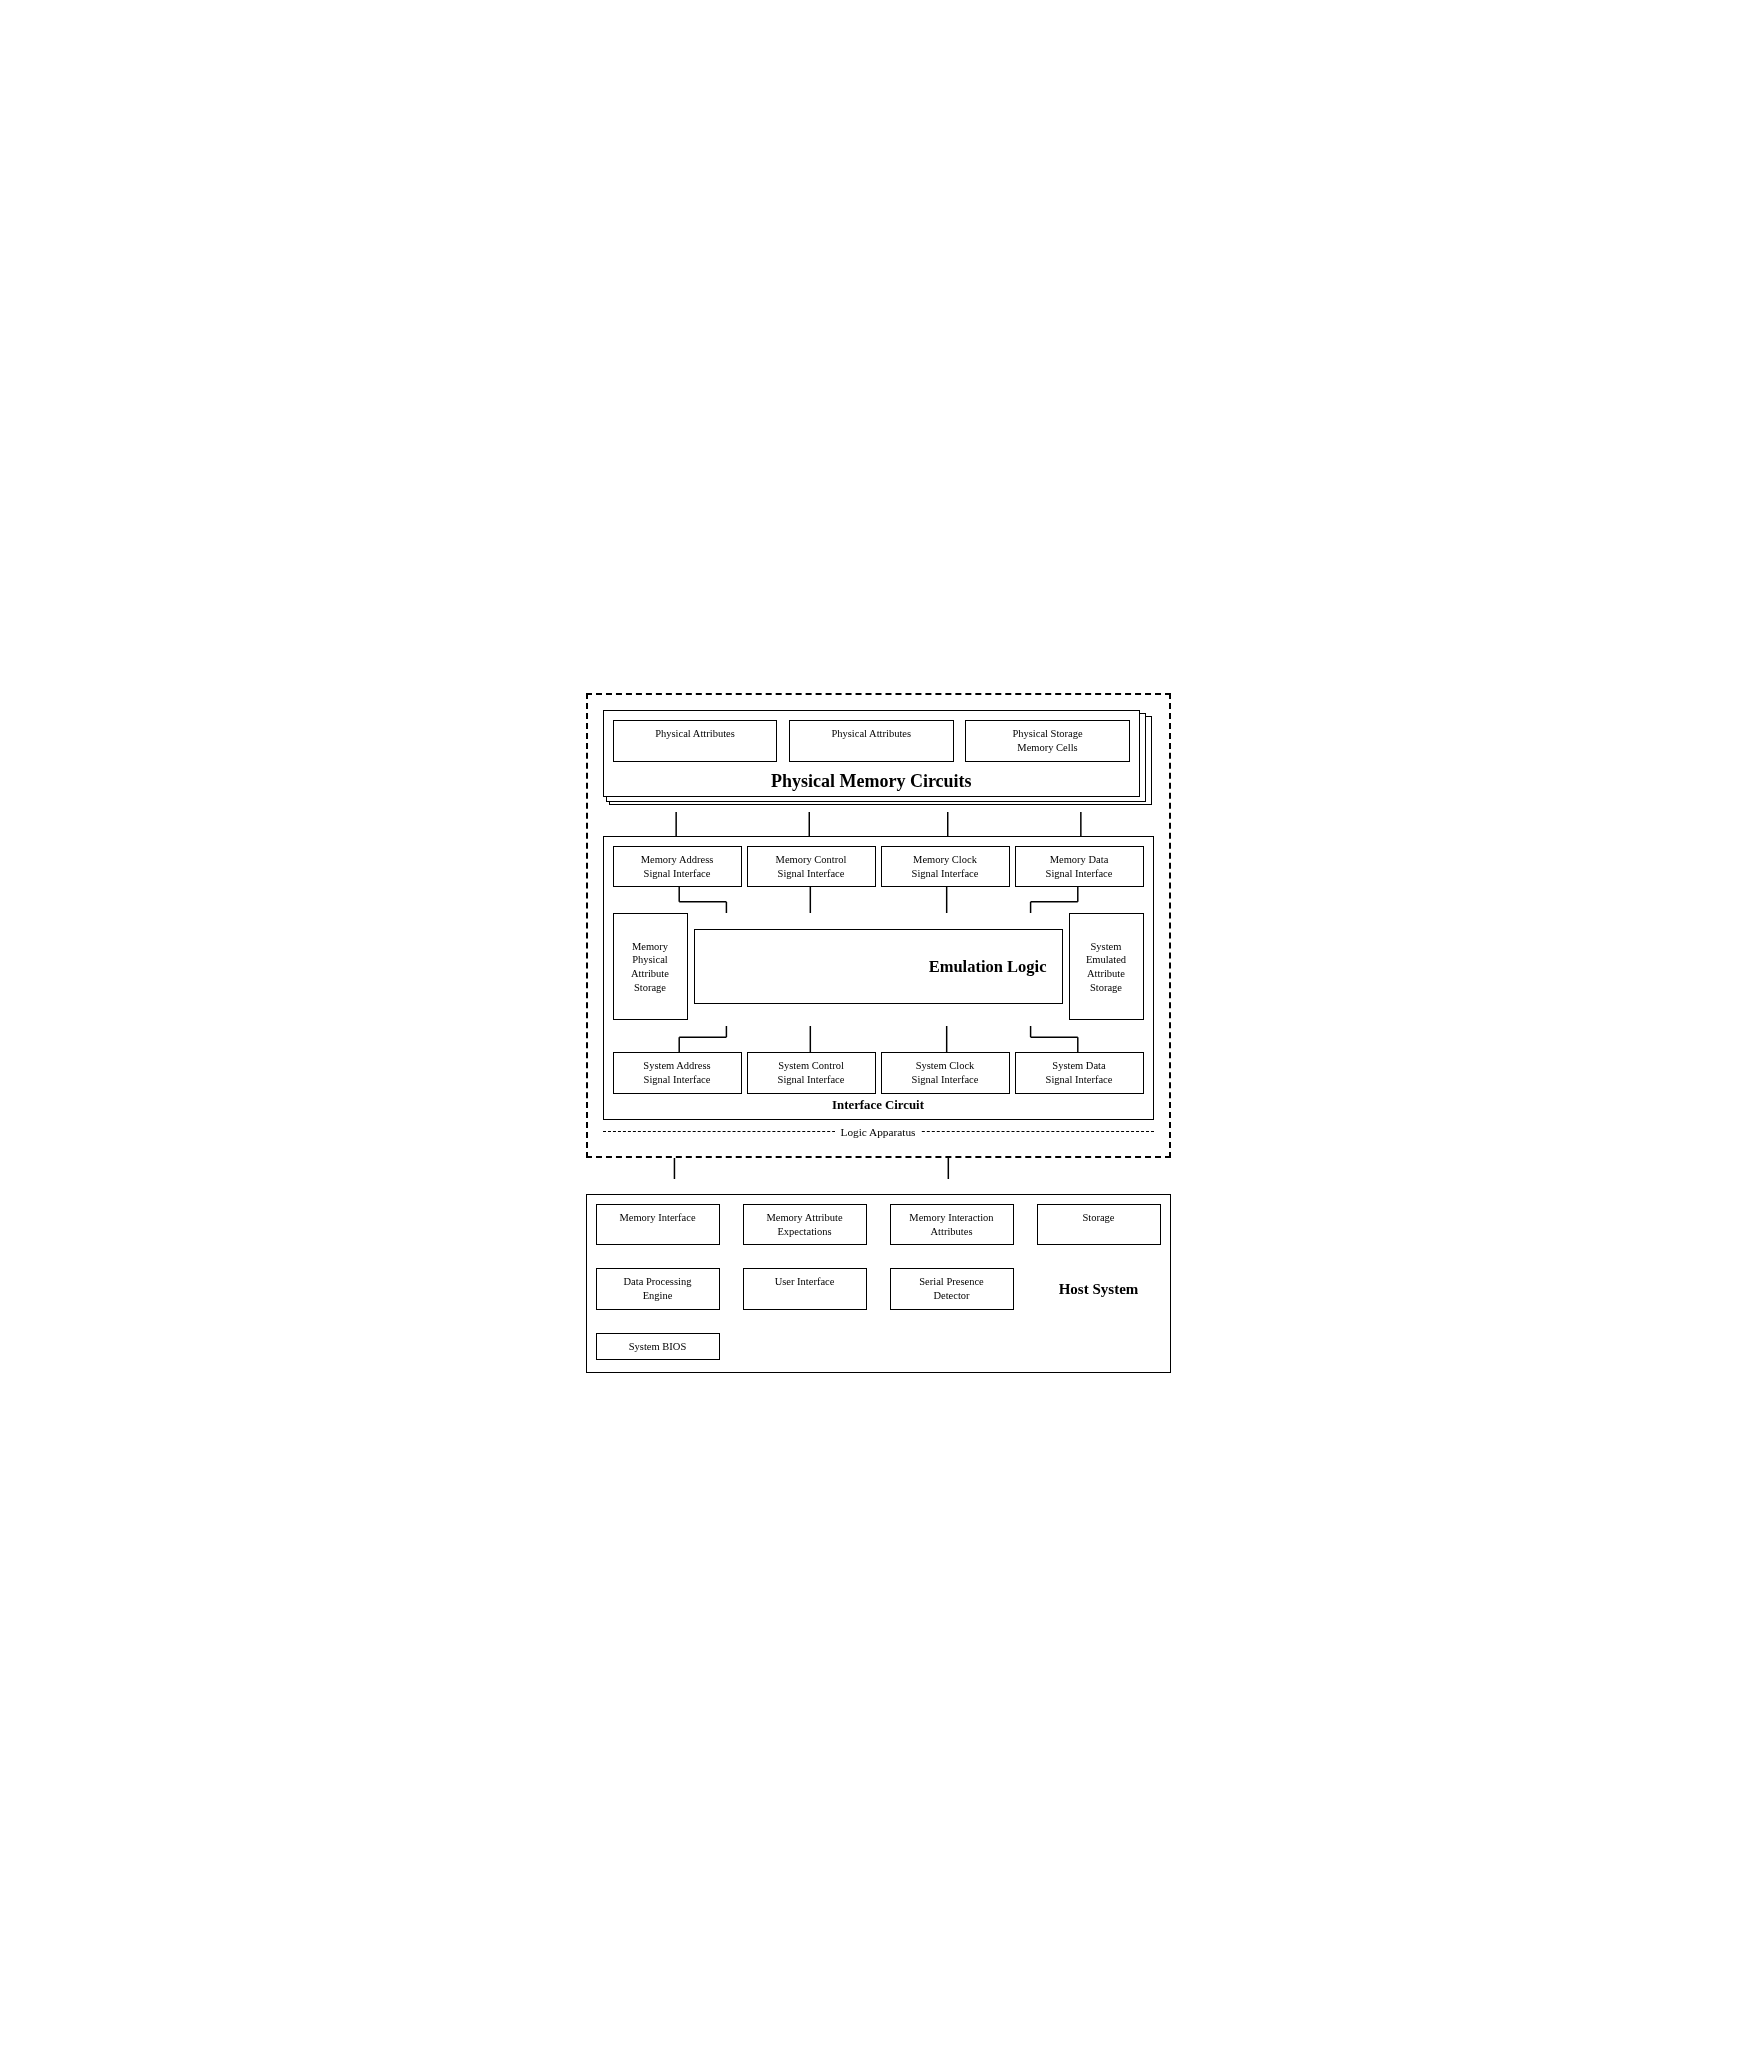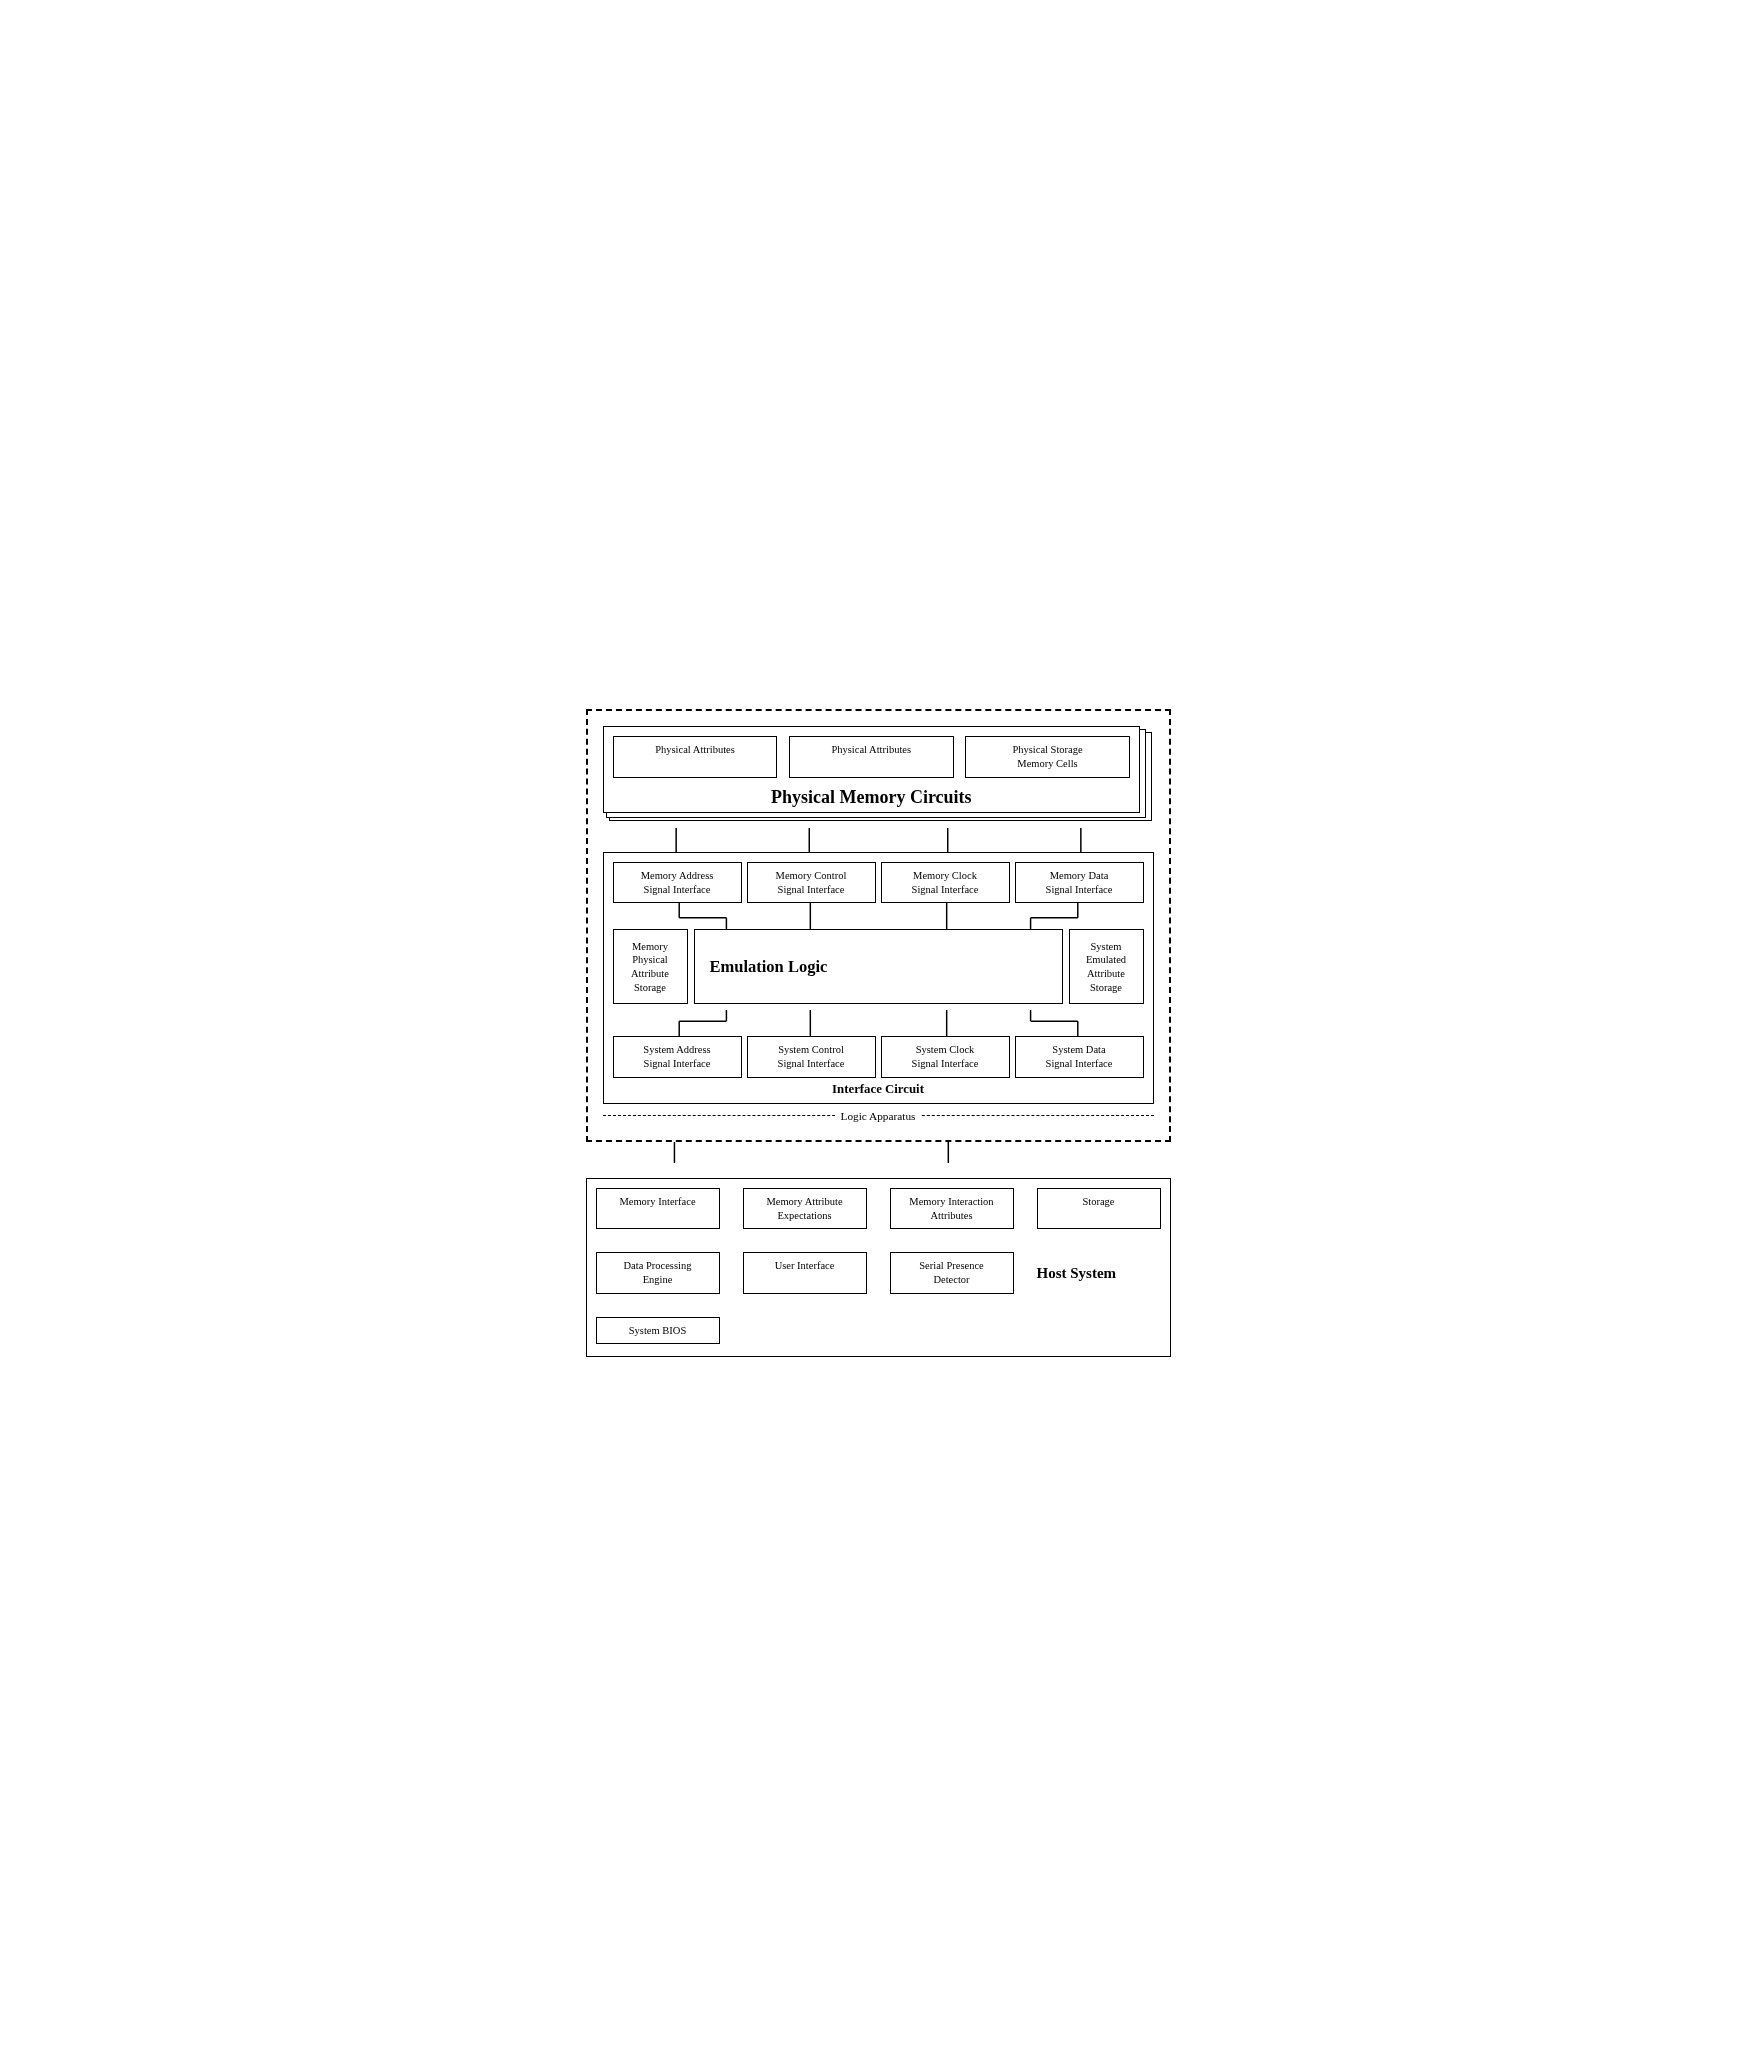--- a/index.html
+++ b/index.html
@@ -104,24 +104,24 @@
       width: 75px;
       display: flex;
       align-items: center;
       justify-content: center;
       flex-shrink: 0;
     }
 
     .emulation-logic-box {
       border: 1.5px solid #000;
       flex: 1;
-      margin: 0 6px;
+      margin: 16px 6px;
       display: flex;
       align-items: center;
-      justify-content: flex-start;
+      justify-content: flex-end;
       font-size: 16.5px;
       font-weight: bold;
       padding: 15px;
       min-height: 75px;
     }
 
     
     .host-system-section {
       border: 1.5px solid #000;
       padding: 9px 9px 3.8px 9px;
@@ -258,21 +258,21 @@
 
       <div class="box">Memory Interface</div>
       <div class="box">Memory Attribute<br>Expectations</div>
       <div class="box">Memory Interaction<br>Attributes</div>
 
       <div class="box">Storage</div>
       <div class="box">Data Processing<br>Engine</div>
       <div class="box">User Interface</div>
 
       <div class="box">Serial Presence<br>Detector</div>
-      <div style="display:flex; align-items:center; ">
+      <div style="display:flex; align-items:center; justify-content:center;">
         <span style="font-size:15px; font-weight:bold;">Host System</span>
       </div>
       <div class="box">System BIOS</div>
     </div>
   </div>
 
 </div>
 
 
 </body></html>

